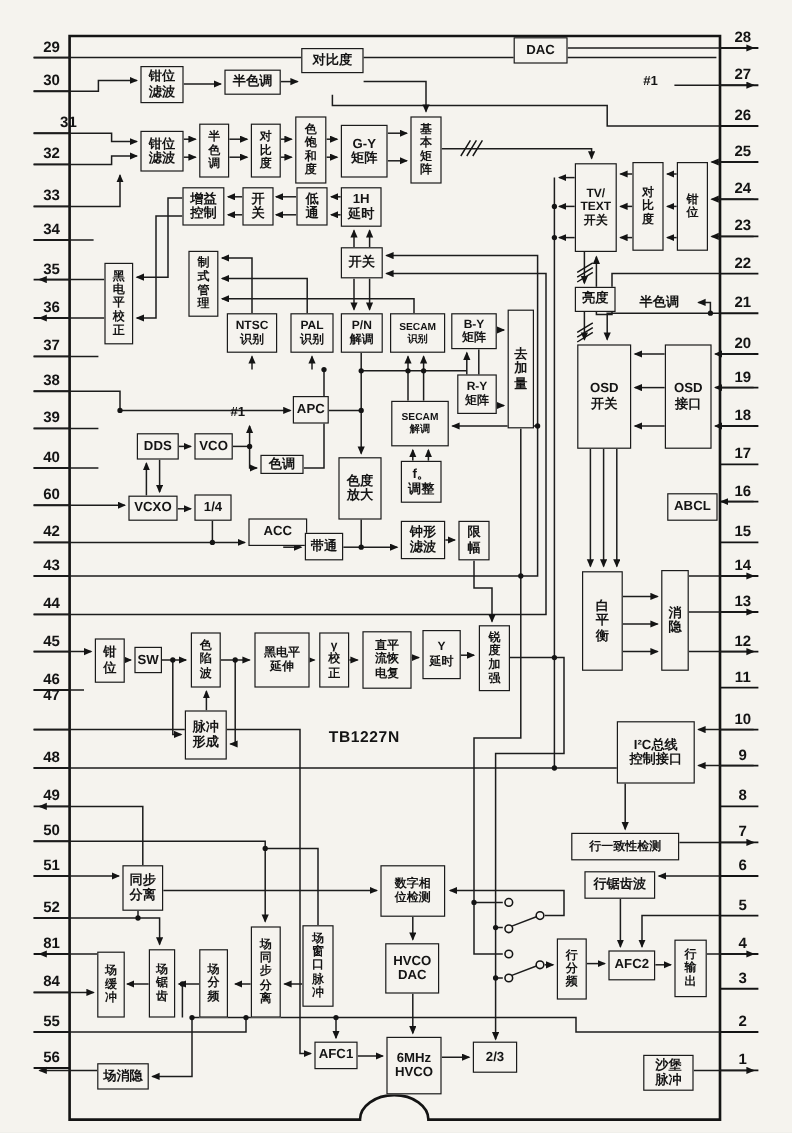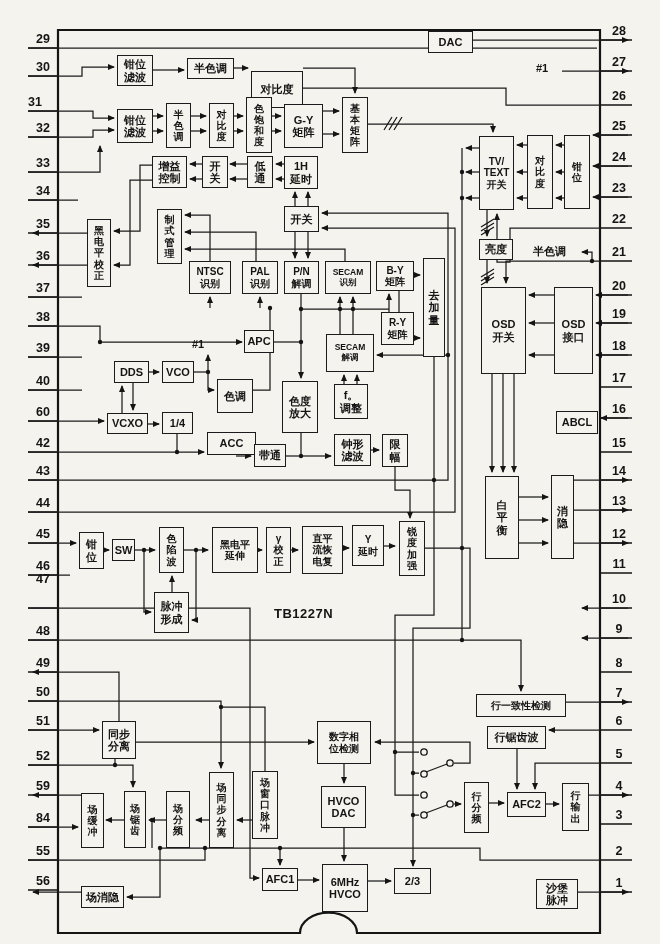--- a/index.html
+++ b/index.html
@@ -247,21 +247,21 @@
 
   <g stroke="#141414" stroke-width="1.2">
     <path d="M384,130 L392,117 M389,130 L397,117 M394,130 L402,117"></path>
     <path d="M481,227 L494,219 M481,231 L494,223 M481,235 L494,227"></path>
     <path d="M481,277 L494,269 M481,281 L494,273 M481,285 L494,277"></path>
   </g>
 </svg>
 
 <div class="pn" style="left:30px;top:32px">29</div>
 <div class="pn" style="left:30px;top:60px">30</div>
-<div class="pn" style="left:22px;top:95px">31</div>
+<div class="pn" style="left:44px;top:95px">31</div>
 <div class="pn" style="left:30px;top:121px">32</div>
 <div class="pn" style="left:30px;top:156px">33</div>
 <div class="pn" style="left:30px;top:184px">34</div>
 <div class="pn" style="left:30px;top:217px">35</div>
 <div class="pn" style="left:30px;top:249px">36</div>
 <div class="pn" style="left:30px;top:281px">37</div>
 <div class="pn" style="left:30px;top:310px">38</div>
 <div class="pn" style="left:30px;top:341px">39</div>
 <div class="pn" style="left:30px;top:374px">40</div>
 <div class="pn" style="left:30px;top:405px">60</div>
@@ -269,21 +269,21 @@
 <div class="pn" style="left:30px;top:464px">43</div>
 <div class="pn" style="left:30px;top:496px">44</div>
 <div class="pn" style="left:30px;top:527px">45</div>
 <div class="pn" style="left:30px;top:559px">46</div>
 <div class="pn" style="left:30px;top:572px">47</div>
 <div class="pn" style="left:30px;top:624px">48</div>
 <div class="pn" style="left:30px;top:656px">49</div>
 <div class="pn" style="left:30px;top:685px">50</div>
 <div class="pn" style="left:30px;top:714px">51</div>
 <div class="pn" style="left:30px;top:749px">52</div>
-<div class="pn" style="left:30px;top:779px">59</div>
+<div class="pn" style="left:30px;top:779px">81</div>
 <div class="pn" style="left:30px;top:811px">84</div>
 <div class="pn" style="left:30px;top:844px">55</div>
 <div class="pn" style="left:30px;top:874px">56</div>
 
 <div class="pn" style="left:606px;top:24px">28</div>
 <div class="pn" style="left:606px;top:55px">27</div>
 <div class="pn" style="left:606px;top:89px">26</div>
 <div class="pn" style="left:606px;top:119px">25</div>
 <div class="pn" style="left:606px;top:150px">24</div>
 <div class="pn" style="left:606px;top:181px">23</div>
@@ -306,21 +306,21 @@
 <div class="pn" style="left:606px;top:714px">6</div>
 <div class="pn" style="left:606px;top:747px">5</div>
 <div class="pn" style="left:606px;top:779px">4</div>
 <div class="pn" style="left:606px;top:808px">3</div>
 <div class="pn" style="left:606px;top:844px">2</div>
 <div class="pn" style="left:606px;top:876px">1</div>
 
 <div class="blk" style="left:117px;top:55px;width:36px;height:31px">钳位
 滤波</div>
 <div class="blk" style="left:187px;top:58px;width:47px;height:21px">半色调</div>
-<div class="blk" style="left:251px;top:71px;width:52px;height:37px">对比度</div>
+<div class="blk" style="left:251px;top:40px;width:52px;height:21px">对比度</div>
 <div class="blk" style="left:117px;top:109px;width:36px;height:34px">钳位
 滤波</div>
 <div class="blk s10" style="left:166px;top:103px;width:25px;height:45px">半
 色
 调</div>
 <div class="blk s10" style="left:209px;top:103px;width:25px;height:45px">对
 比
 度</div>
 <div class="blk s10" style="left:246px;top:97px;width:26px;height:56px">色
 饱
@@ -363,21 +363,21 @@
 <div class="blk" style="left:423px;top:258px;width:22px;height:99px">去
 加
 量</div>
 <div class="blk" style="left:244px;top:330px;width:30px;height:23px">APC</div>
 <div class="blk s9" style="left:326px;top:334px;width:48px;height:38px">SECAM
 解调</div>
 <div class="blk s10" style="left:381px;top:312px;width:33px;height:33px">R-Y
 矩阵</div>
 <div class="blk" style="left:114px;top:361px;width:35px;height:22px">DDS</div>
 <div class="blk" style="left:162px;top:361px;width:32px;height:22px">VCO</div>
-<div class="blk" style="left:217px;top:379px;width:36px;height:34px">色调</div>
+<div class="blk" style="left:217px;top:379px;width:36px;height:16px">色调</div>
 <div class="blk" style="left:282px;top:381px;width:36px;height:52px">色度
 放大</div>
 <div class="blk" style="left:107px;top:413px;width:41px;height:21px">VCXO</div>
 <div class="blk" style="left:162px;top:412px;width:31px;height:22px">1/4</div>
 <div class="blk" style="left:334px;top:384px;width:34px;height:35px">f。
 调整</div>
 <div class="blk" style="left:207px;top:432px;width:49px;height:23px">ACC</div>
 <div class="blk" style="left:254px;top:444px;width:32px;height:23px">带通</div>
 <div class="blk" style="left:334px;top:434px;width:37px;height:32px">钟形
 滤波</div>
@@ -439,20 +439,22 @@
 <div class="blk" style="left:487px;top:726px;width:59px;height:23px">行锯齿波</div>
 <div class="blk s10" style="left:464px;top:782px;width:25px;height:51px">行
 分
 频</div>
 <div class="blk" style="left:507px;top:792px;width:39px;height:25px">AFC2</div>
 <div class="blk s10" style="left:562px;top:783px;width:27px;height:48px">行
 输
 出</div>
 <div class="blk" style="left:536px;top:879px;width:42px;height:30px">沙堡
 脉冲</div>
+<div class="blk" style="left:514px;top:601px;width:65px;height:52px">I²C总线
+控制接口</div>
 <div class="blk" style="left:485px;top:476px;width:34px;height:83px">白
 平
 衡</div>
 <div class="blk" style="left:551px;top:475px;width:23px;height:84px">消
 隐</div>
 <div class="blk" style="left:556px;top:411px;width:42px;height:23px">ABCL</div>
 <div class="blk" style="left:481px;top:287px;width:45px;height:87px">OSD
 开关</div>
 <div class="blk" style="left:554px;top:287px;width:39px;height:87px">OSD
 接口</div>

